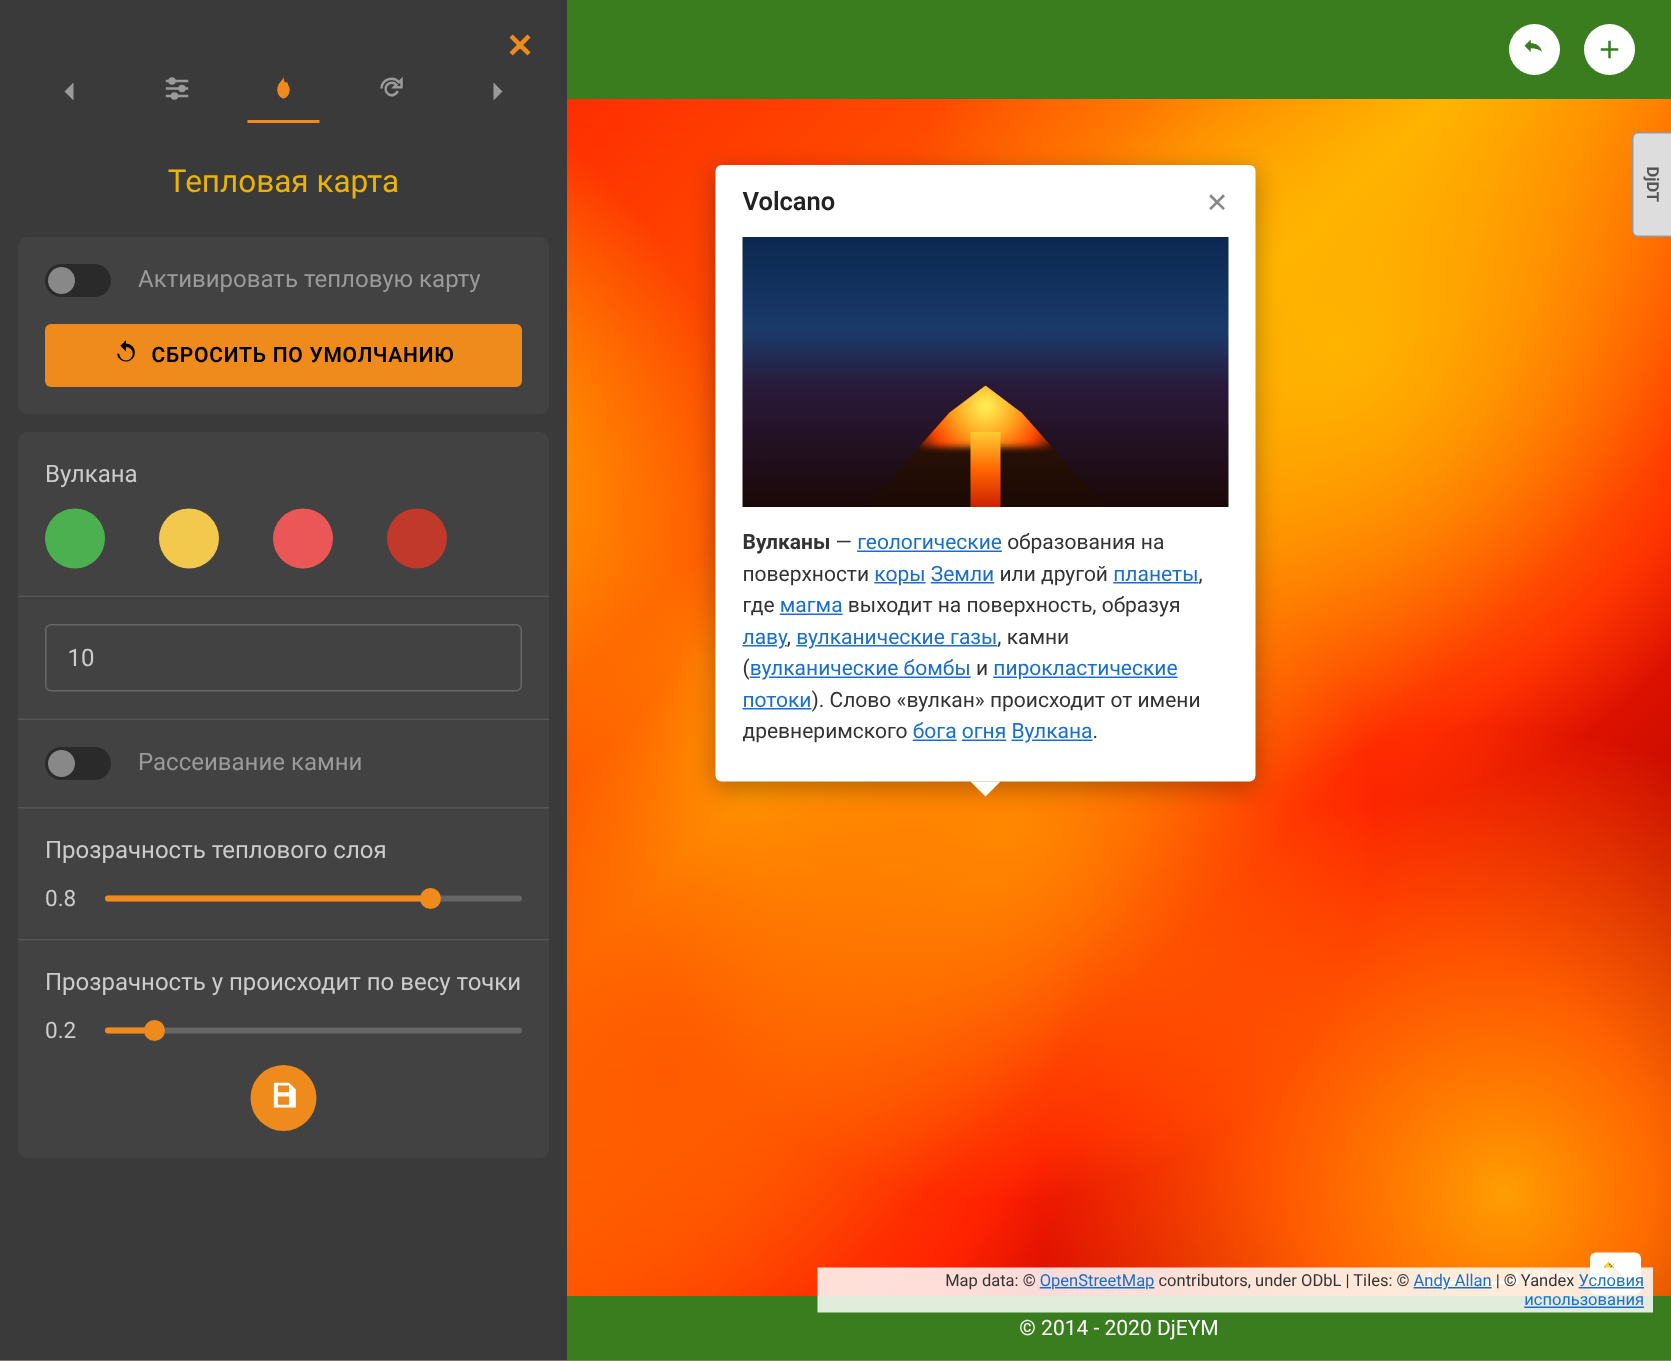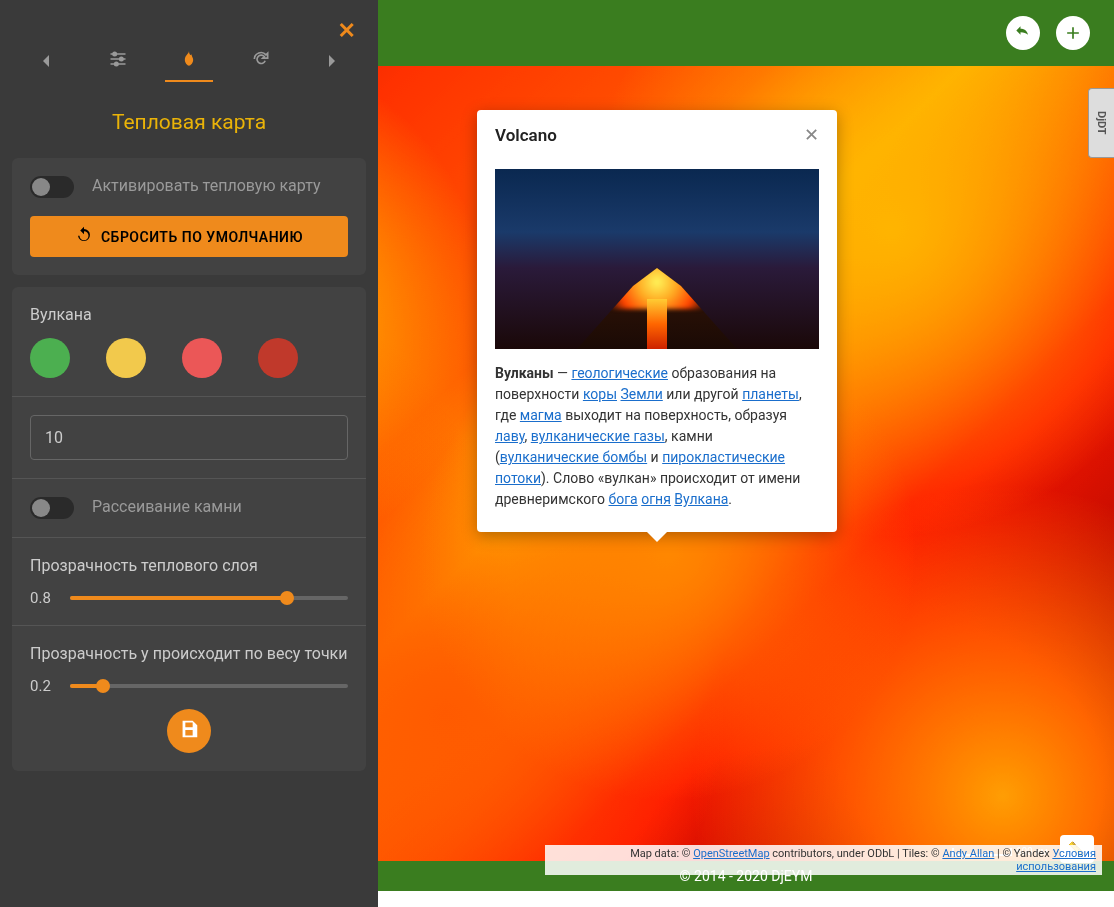--- a/index.html
+++ b/index.html
@@ -41,37 +41,37 @@
  radial-gradient(circle at 90% 90%,#ff9933 0%,transparent 25%),
  linear-gradient(135deg,#8b2500 0%,#cc4400 20%,#ff6600 40%,#ffaa33 50%,#cc3300 70%,#6b1a00 100%);
  filter:contrast(1.25) saturate(1.2)}
 .map-ctrl{position:absolute;top:18px;display:flex;gap:8px}
 .map-ctrl.left{left:398px}
 .map-ctrl.right{right:20px}
 .pill{background:#fff;border:1px solid #ccc;border-radius:4px;padding:6px 12px;font-size:13px;cursor:pointer;display:flex;align-items:center;gap:6px}
 .pill.yellow{background:#ffde54;border-color:#e0c040}
 .pill.sq{padding:6px 8px}
 .popup{position:absolute;top:110px;left:477px;width:360px;background:#fff;border-radius:4px;box-shadow:0 4px 16px rgba(0,0,0,0.3);z-index:15}
-.popup-head{display:flex;justify-content:space-between;align-items:center;padding:14px 18px 24px}
+.popup-head{display:flex;justify-content:space-between;align-items:center;padding:14px 18px 12px}
 .popup-head h3{font-size:17px;font-weight:600;color:#222}
 .popup-close{color:#888;cursor:pointer;font-size:18px}
 .popup-img{margin:0 18px;height:180px;background:linear-gradient(to bottom,#0a2850 0%,#1a3a6a 35%,#2a1a3a 55%,#1a0808 100%);position:relative;overflow:hidden}
 .erupt{position:absolute;left:50%;bottom:0;transform:translateX(-50%);width:160px;height:90px;background:linear-gradient(to top,#1a0a05,#3a1808);clip-path:polygon(0 100%,35% 30%,50% 10%,65% 30%,100% 100%)}
 .erupt::before{content:"";position:absolute;left:50%;top:-40px;transform:translateX(-50%);width:90px;height:90px;background:radial-gradient(circle at 50% 70%,#fff45a 0%,#ffaa22 25%,#ff4400 50%,transparent 70%);filter:blur(2px)}
 .erupt::after{content:"";position:absolute;left:50%;top:40px;transform:translateX(-50%);width:20px;height:50px;background:linear-gradient(to bottom,#ffcc33,#ff6600,#cc2200)}
 .popup-body{padding:14px 18px 22px;font-size:14px;line-height:1.5;color:#333}
 .popup-body a{color:#1a6ecc;text-decoration:underline}
 .popup-tail{position:absolute;bottom:-10px;left:50%;transform:translateX(-50%);width:0;height:0;border-left:10px solid transparent;border-right:10px solid transparent;border-top:10px solid #fff}
 .attrib{position:absolute;bottom:32px;right:12px;left:545px;text-align:right;background:rgba(255,255,255,0.85);font-size:11px;padding:2px 6px;color:#333;z-index:8}
 .attrib a{color:#1a6ecc;text-decoration:underline}
 .scale{position:absolute;bottom:50px;right:66px;z-index:8;display:flex;align-items:center;gap:4px;font-size:10px;color:#fff}
 .scale .bar{width:60px;height:8px;border:2px solid #fff;border-top:none}
 .ruler-btn{position:absolute;bottom:44px;right:20px;z-index:8;width:34px;height:28px;background:#fff;border-radius:4px;display:flex;align-items:center;justify-content:center;cursor:pointer;font-size:14px}
 .side-tag{position:absolute;right:0;top:88px;z-index:18;width:26px;height:70px;background:#ddd;border:1px solid #999;border-right:none;border-radius:4px 0 0 4px;display:flex;align-items:center;justify-content:center;writing-mode:vertical-rl;font-size:11px;font-weight:bold;color:#555;cursor:pointer}
-.footer{position:absolute;bottom:16px;left:378px;right:0;height:30px;background:#3a7d1f;color:#fff;display:flex;align-items:center;justify-content:center;font-size:14px;z-index:6}
+.footer{position:absolute;bottom:0;left:378px;right:0;height:43px;background:#3a7d1f;color:#fff;display:flex;align-items:center;justify-content:center;font-size:14px;z-index:6}
 </style>
 </head>
 <body>
 
 <div class="topbar">
   <div class="circ">
       <svg width="20" height="20" viewBox="0 0 24 24" fill="currentColor">
         <path d="M9 14l-5-5 5-5v3c4 0 8 2 9 7-2-2-5-3-9-3v3z"></path>
       </svg>
     </div>

